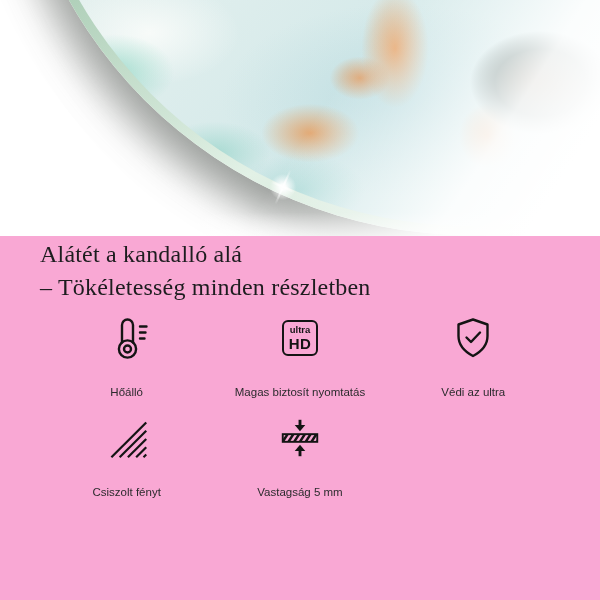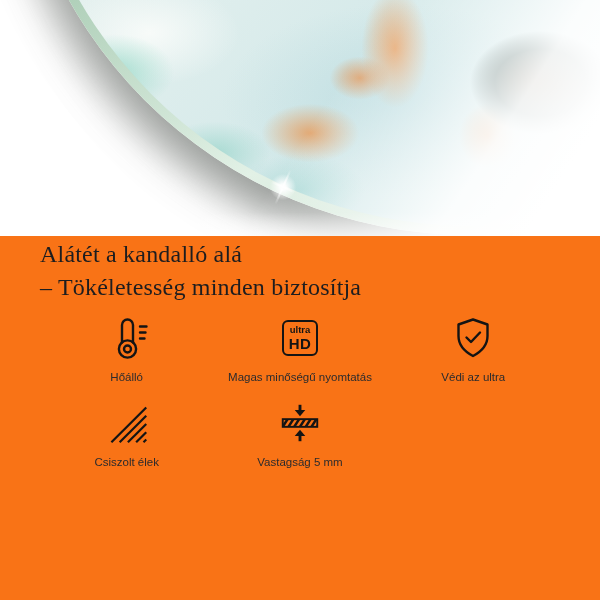--- a/index.html
+++ b/index.html
@@ -1,17 +1,17 @@
 <!DOCTYPE html>
 <html><head>
 <meta charset="utf-8">
 <style>
   html,body{margin:0;padding:0;background:#ffffff;}
   body{width:600px;height:600px;overflow:hidden;font-family:"Liberation Sans",sans-serif;}
-  .page{position:relative;width:600px;height:600px;background:#f97316;overflow:hidden;}
+  .page{position:relative;width:600px;height:600px;background:#f9a8d4;overflow:hidden;}
 
   
   .hero{position:relative;width:600px;height:236px;overflow:hidden;background:#ffffff;}
   .disc{
     position:absolute;left:10px;top:-685px;width:920px;height:920px;border-radius:50%;
     background:linear-gradient(155deg,#2e5747 6%,#5c8a6d 22%,#9cc3a8 45%,#e2f1e6 72%,#bcd9c5 92%);
     box-shadow:-14px 22px 34px rgba(96,102,98,.38),0 30px 48px -16px rgba(96,102,98,.5);
   }
   .disc-face{
     position:absolute;inset:9px;border-radius:50%;
@@ -50,21 +50,21 @@
   .title{
     font-family:"Liberation Serif","DejaVu Serif",serif;font-weight:400;
     font-size:24px;line-height:33px;color:#1d1d1f;margin:2px 0 12px;letter-spacing:.2px;
   }
   .desc{font-size:13px;line-height:26px;color:#3e3e40;max-width:534px;margin:0;}
 
   
   .features{display:grid;grid-template-columns:repeat(3,1fr);margin-top:11px;row-gap:17px;}
   .feature{display:flex;flex-direction:column;align-items:center;text-align:center;justify-content:space-between;}
   .icon-box{height:44px;display:flex;align-items:center;justify-content:center;}
-  .feature-label{margin-top:10px;font-size:11.5px;color:#2b2b2d;line-height:14px;}
+  .feature-label{margin-top:25px;font-size:11.5px;color:#2b2b2d;line-height:14px;}
   .icon-box svg{stroke:#141414;fill:none;stroke-width:2.4;}
   .uhd{width:36px;height:36px;border:2.6px solid #141414;border-radius:6px;
     display:flex;flex-direction:column;align-items:center;justify-content:center;
     line-height:1;color:#141414;box-sizing:border-box;}
   .uhd .t{font-size:9.5px;font-weight:700;}
   .uhd .b{font-size:15px;font-weight:700;margin-top:1px;letter-spacing:.3px;}
 </style>
 </head>
 <body>
 
@@ -72,21 +72,21 @@
 
   <div class="hero">
     <div class="disc">
       <div class="disc-face"></div>
     </div>
     <div class="sparkle"></div>
     <div class="hero-fade"></div>
   </div>
 
   <div class="content">
-    <h1 class="title"><span>Alátét a kandalló alá</span><br><span>– Tökéletesség minden biztosítja</span></h1>
+    <h1 class="title"><span>Alátét a kandalló alá</span><br><span>– Tökéletesség minden részletben</span></h1>
 
 
     <div class="features">
 
       <div class="feature">
         <div class="icon-box">
           <svg width="46" height="46" viewBox="0 0 46 46" stroke-linecap="round" stroke-linejoin="round">
             <path d="M18 27.5 V10 a5.5 5.5 0 0 1 11 0 V27.5"></path>
             <circle cx="23.5" cy="34" r="8.6"></circle>
             <circle cx="23.5" cy="34" r="3.5"></circle>
@@ -96,21 +96,21 @@
         <div class="feature-label">Hőálló</div>
       </div>
 
       <div class="feature">
         <div class="icon-box">
           <div class="uhd">
             <span class="t">ultra</span>
             <span class="b">HD</span>
           </div>
         </div>
-        <div class="feature-label">Magas minőségű nyomtatás</div>
+        <div class="feature-label">Magas biztosít nyomtatás</div>
       </div>
 
       <div class="feature">
         <div class="icon-box">
           <svg width="46" height="46" viewBox="0 0 46 46" stroke-linecap="round" stroke-linejoin="round">
             <path d="M23 4.5 L37.5 9.5 V21 c0 9.5 -6 15.5 -14.5 20 C14.5 36.5 8.5 30.5 8.5 21 V9.5 Z"></path>
             <path d="M16.5 22.5 l4.5 4.5 L30 17.5"></path>
           </svg>
         </div>
         <div class="feature-label">Védi az ultra</div>
@@ -120,21 +120,21 @@
       <div class="feature">
         <div class="icon-box">
           <svg width="44" height="44" viewBox="0 0 48 48" stroke-width="3.4" stroke-linecap="butt">
             <line x1="7" y1="45" x2="45" y2="7"></line>
             <line x1="16" y1="45" x2="45" y2="16"></line>
             <line x1="25" y1="45" x2="45" y2="25"></line>
             <line x1="34" y1="45" x2="45" y2="34"></line>
             <line x1="42" y1="45" x2="45" y2="42"></line>
           </svg>
         </div>
-        <div class="feature-label">Csiszolt élek</div>
+        <div class="feature-label">Csiszolt fényt</div>
       </div>
 
       <div class="feature">
         <div class="icon-box">
           <svg width="46" height="46" viewBox="0 0 46 48">
             <defs>
                 <clipPath id="barclip">
                   <rect x="5" y="20" width="36" height="8"></rect>
                 </clipPath>
               </defs>

